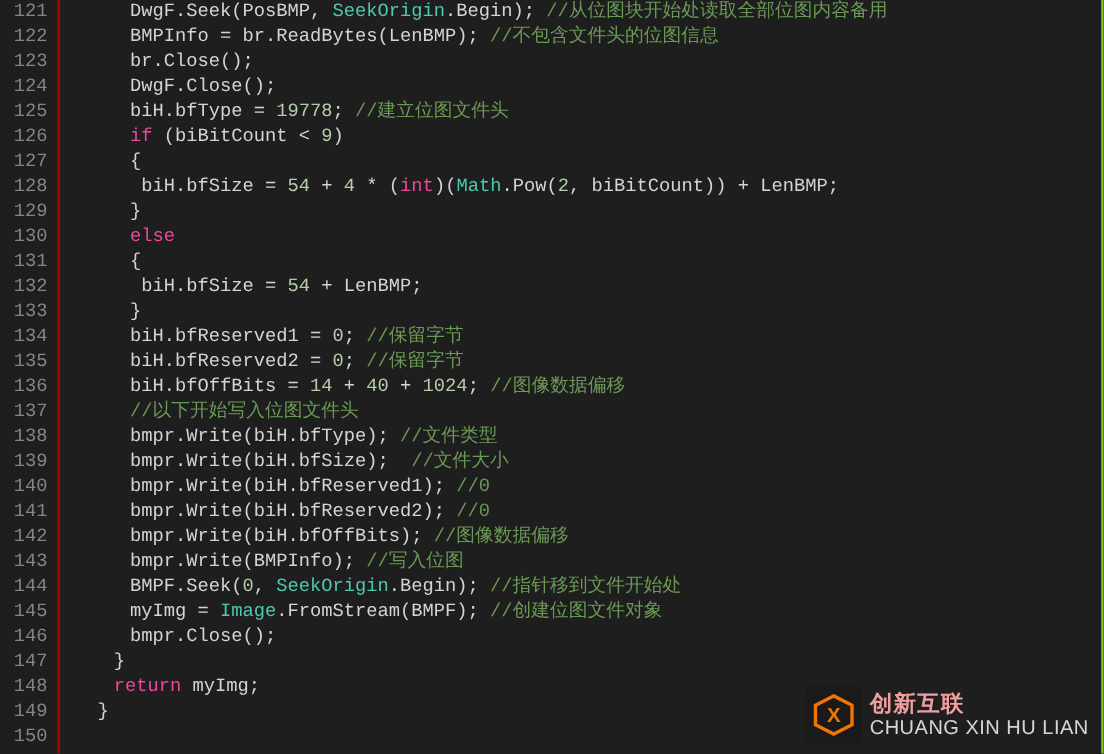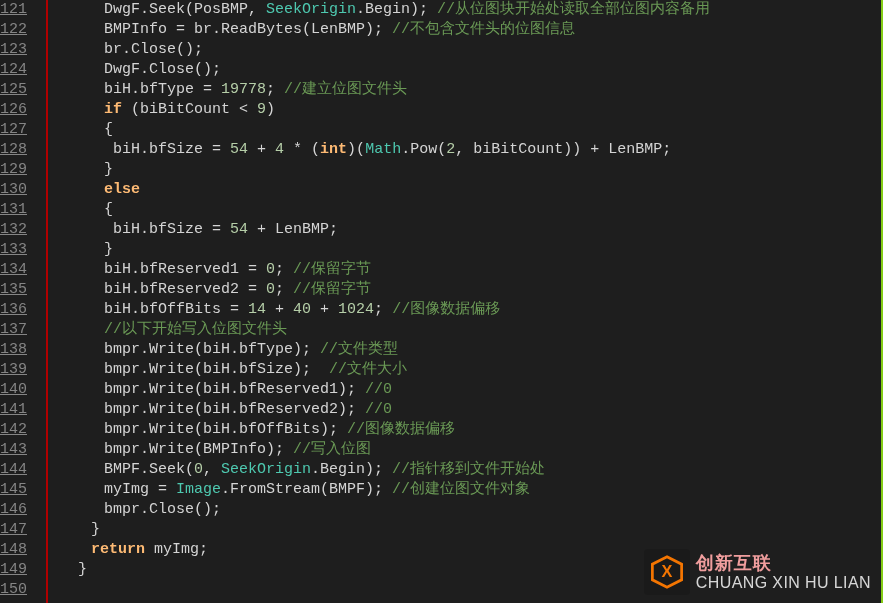--- a/index.html
+++ b/index.html
@@ -21,42 +21,41 @@
   }
   .gutter {
     width: 48px;
     flex: 0 0 48px;
     background: #1e1e1e;
     border-right: 2px solid #b00000;
     padding-top: 0;
   }
   .gutter .ln {
     color: #858585;
-    text-align: left;
+    text-align: right;
     padding-right: 8px;
     height: 20px;
     user-select: none;
-    text-decoration: underline;
   }
   .code {
     flex: 1 1 auto;
     background: #1e1e1e;
     border-right: 2px solid #84cc16;
     padding-left: 4px;
     overflow: hidden;
   }
   .code .row {
     height: 20px;
     white-space: pre;
     color: #d4d4d4;
   }
   .row .indent { display:inline-block; }
   .tok-type   { color: #4ec9b0; }
   .tok-num    { color: #b5cea8; }
-  .tok-kw     { color: #fdba74; font-weight: bold; }
+  .tok-kw     { color: #ec4899; }
   .tok-comment{ color: #6a9955; }
   .row .code-text { color: #d4d4d4; }
   .logo {
     position: absolute;
     right: 12px;
     bottom: 8px;
     display: flex;
     align-items: center;
     gap: 6px;
     opacity: 0.95;

